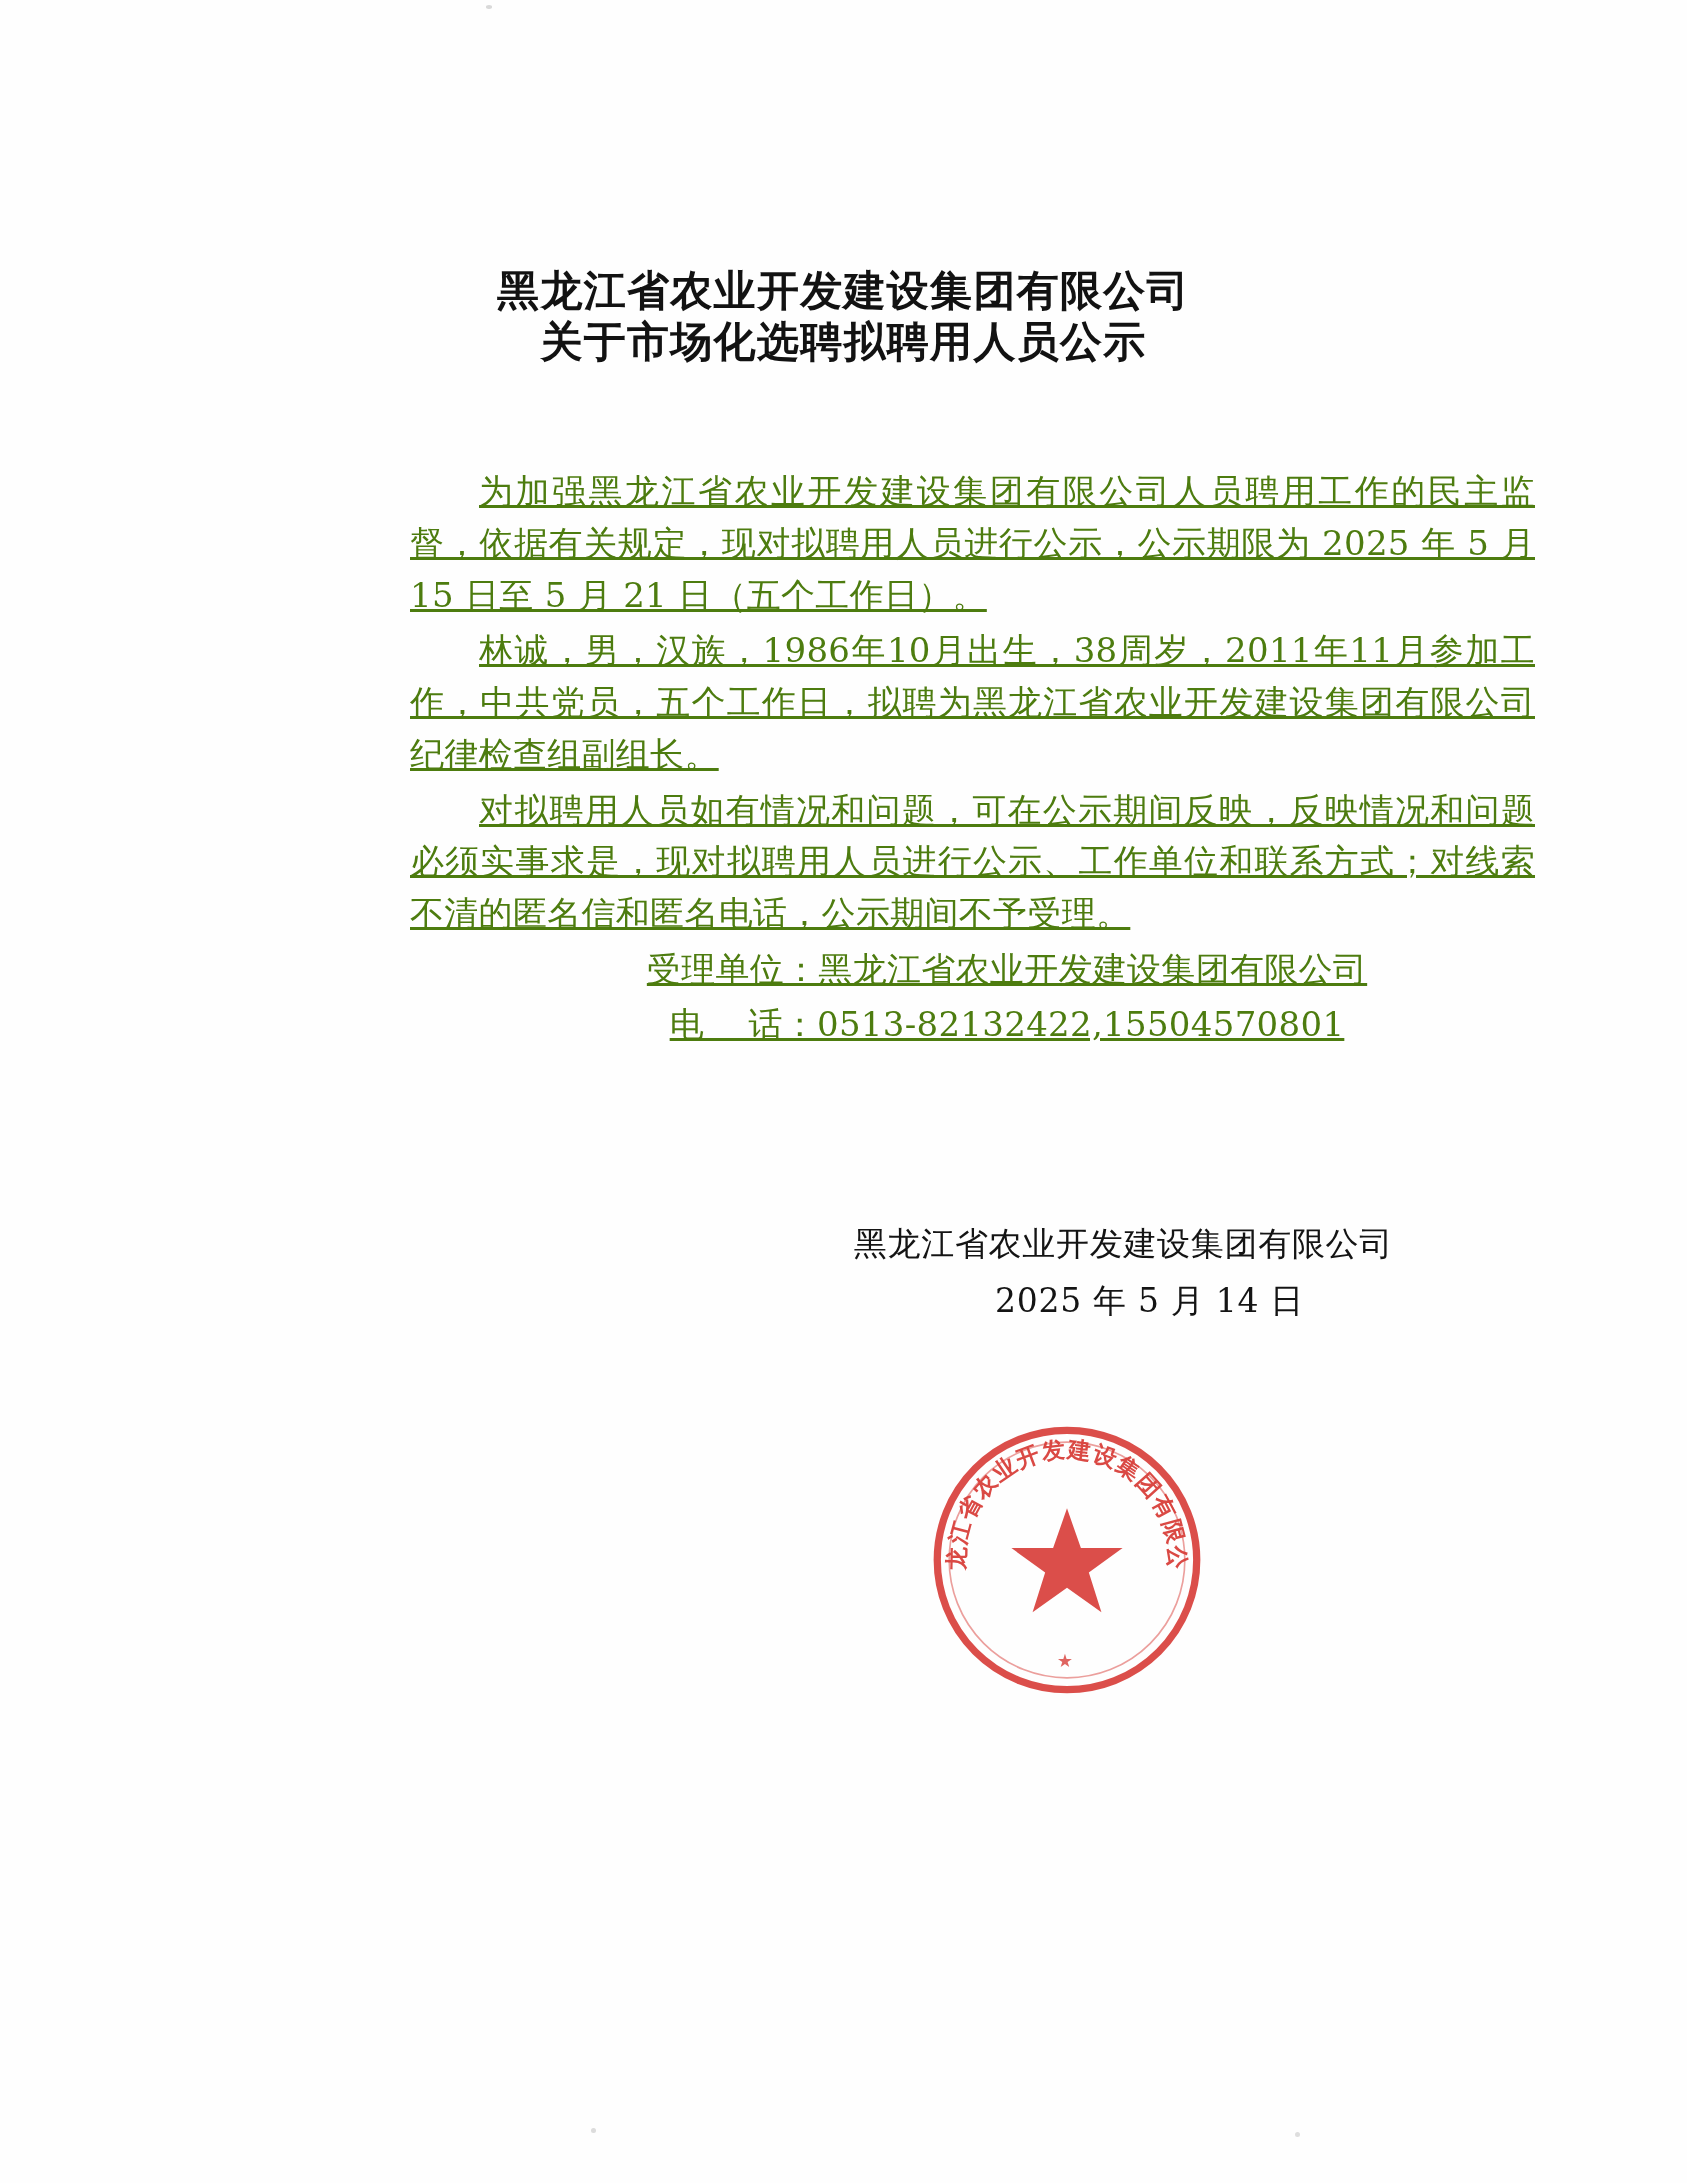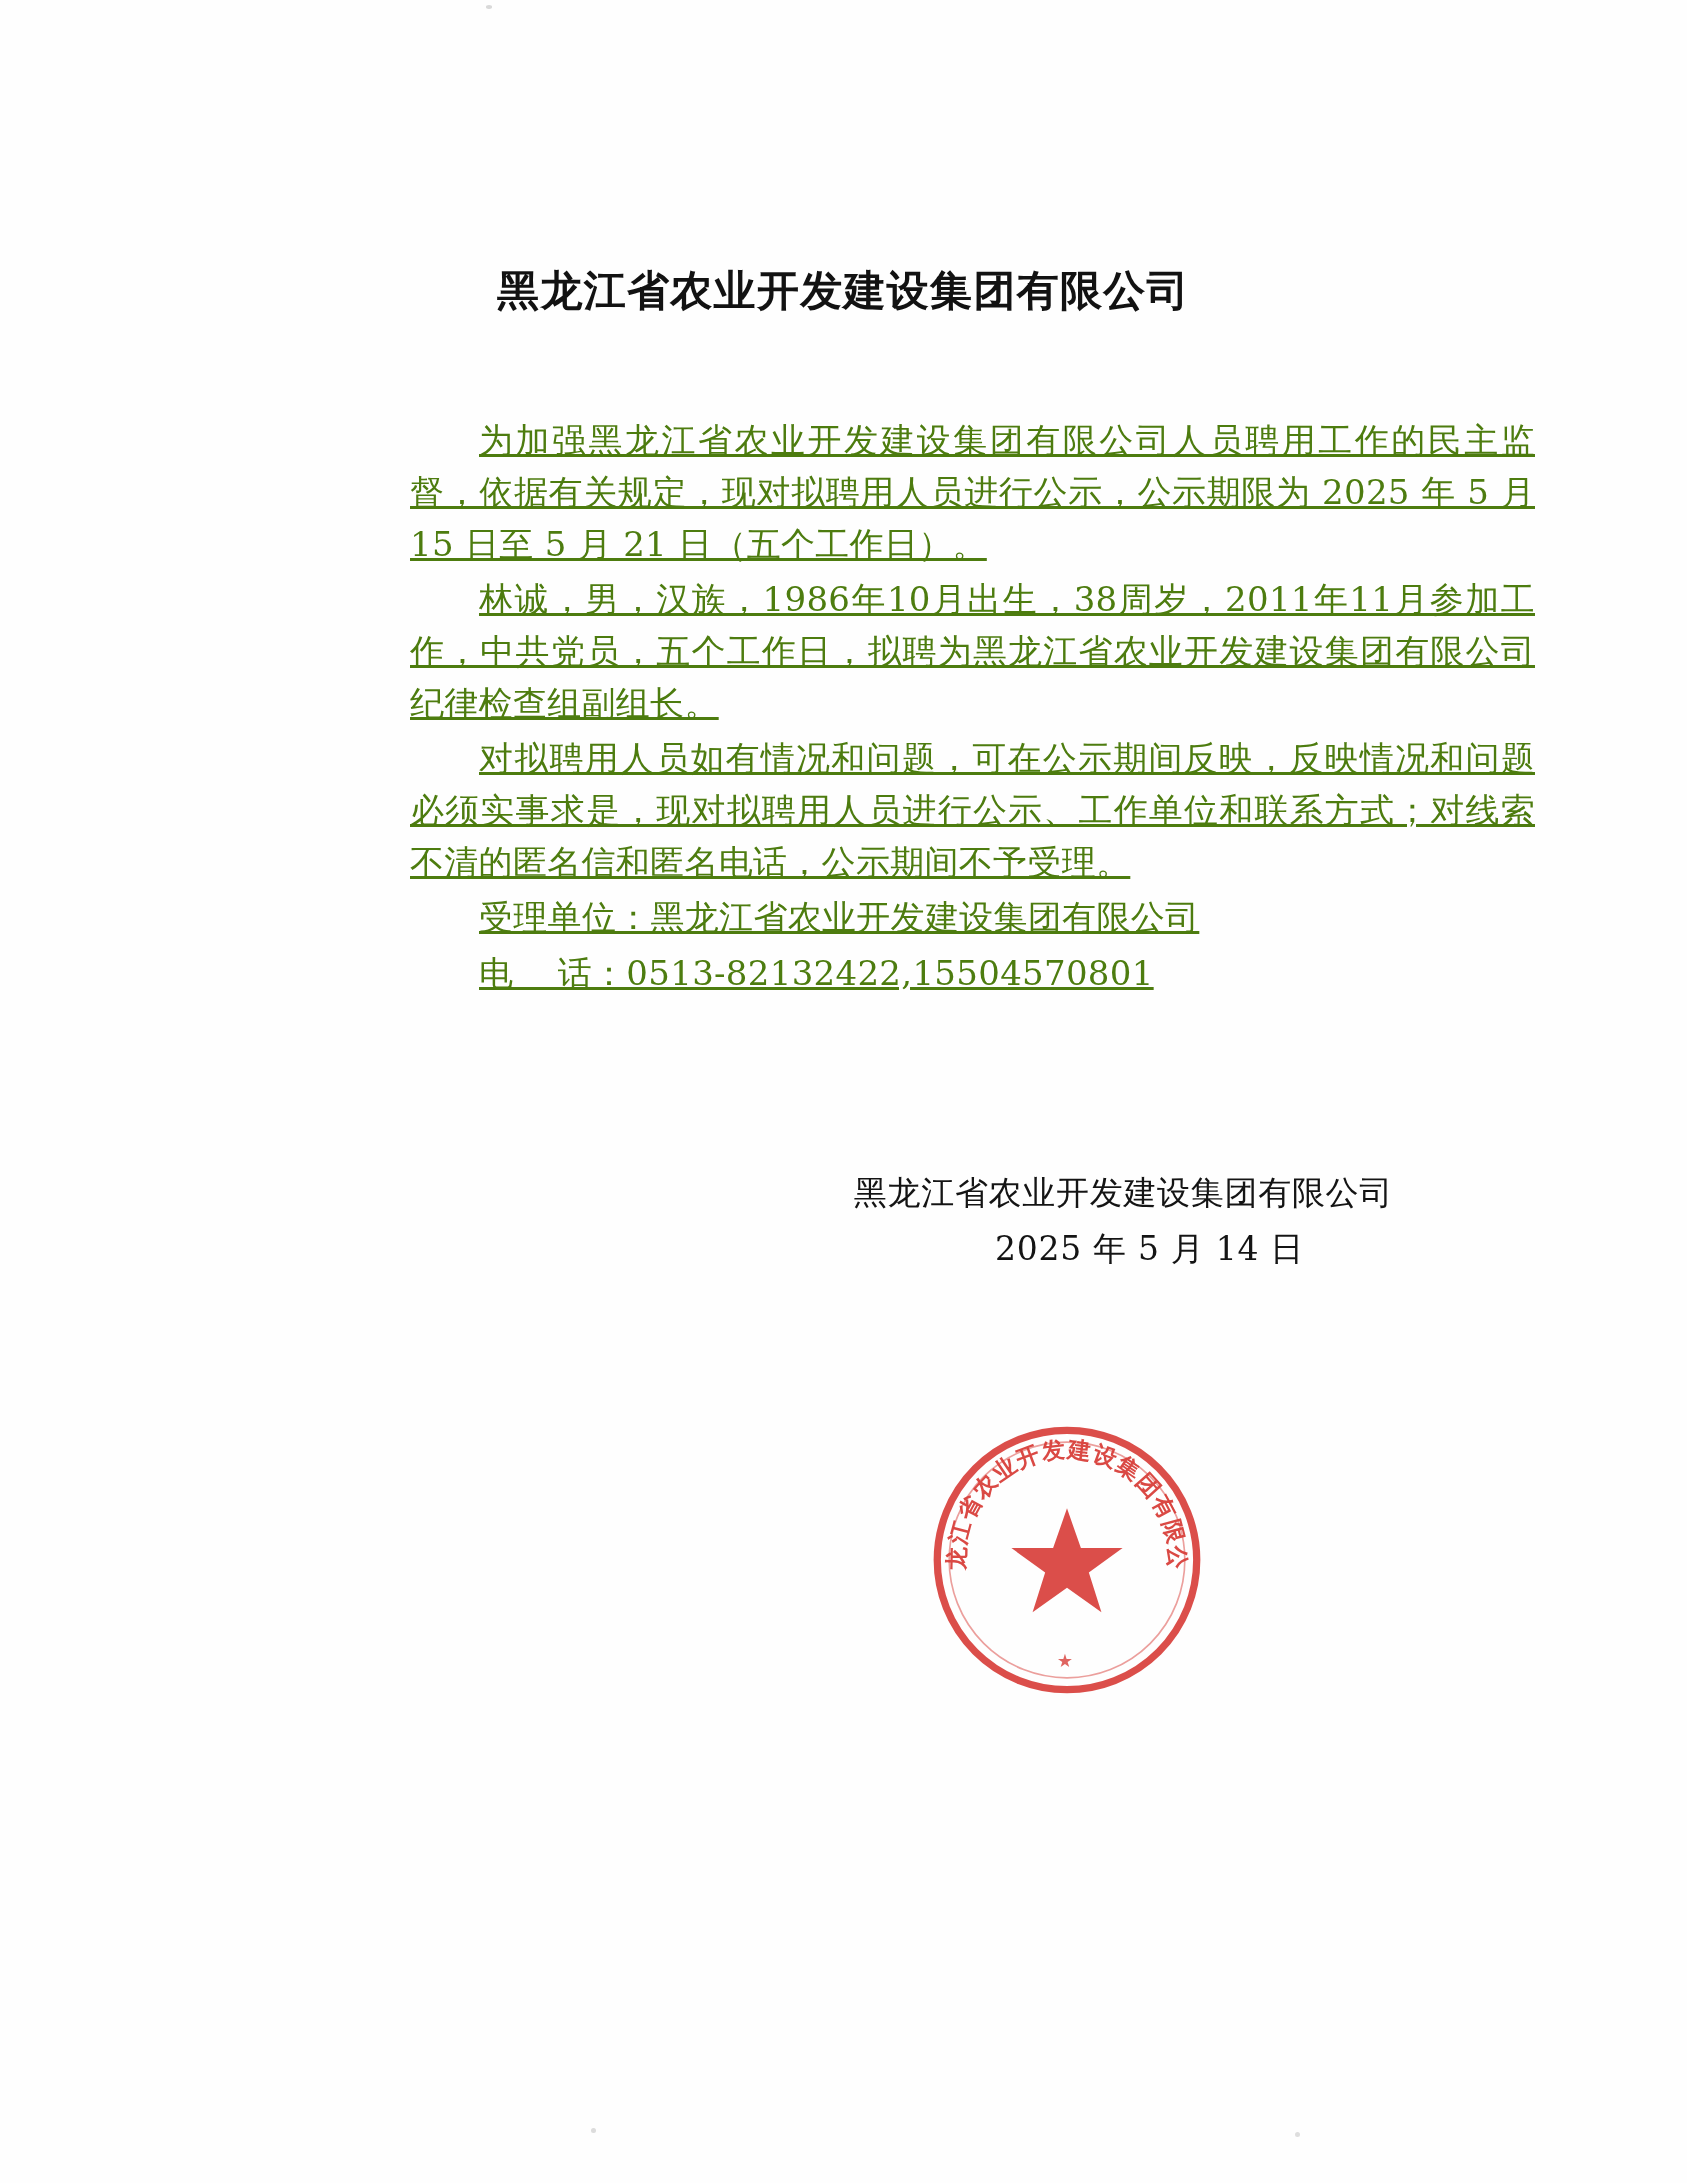--- a/index.html
+++ b/index.html
@@ -66,21 +66,21 @@
     text-justify: inter-character;
     margin: 0 0 4px 0;
     letter-spacing: 0.3px;
     text-decoration: underline;
   }
   .para.indent { text-indent: 69px; }
   .para.first { margin-top: 99px; }
 
   .para.nowrap {
     white-space: pre;
-    text-align: left;
+    text-align: center;
     text-indent: 69px;
   }
 
   .sign-block {
     margin-top: 165px;
     padding-right: 142px;
     text-align: right;
     font-size: 33px;
     line-height: 1.72;
     color: #141414;
@@ -107,20 +107,21 @@
 <div class="page">
 
   <div class="speck s1"></div>
   <div class="speck s2"></div>
   <div class="speck s3"></div>
 
   <div class="doc">
 
     <div class="title-block">
       <span class="title-line">黑龙江省农业开发建设集团有限公司</span>
+      <span class="title-line">关于市场化选聘拟聘用人员公示</span>
     </div>
 
     <div class="body-block">
       <p class="para indent first">为加强黑龙江省农业开发建设集团有限公司人员聘用工作的民主监督，依据有关规定，现对拟聘用人员进行公示，公示期限为 2025 年 5 月 15 日至 5 月 21 日（五个工作日）。</p>
       <p class="para indent">林诚，男，汉族，1986年10月出生，38周岁，2011年11月参加工作，中共党员，五个工作日，拟聘为黑龙江省农业开发建设集团有限公司纪律检查组副组长。</p>
       <p class="para indent">对拟聘用人员如有情况和问题，可在公示期间反映，反映情况和问题必须实事求是，现对拟聘用人员进行公示、工作单位和联系方式；对线索不清的匿名信和匿名电话，公示期间不予受理。</p>
       <p class="para nowrap">受理单位：黑龙江省农业开发建设集团有限公司</p>
       <p class="para nowrap">电    话：0513-82132422,15504570801</p>
 
       <div class="sign-block">

